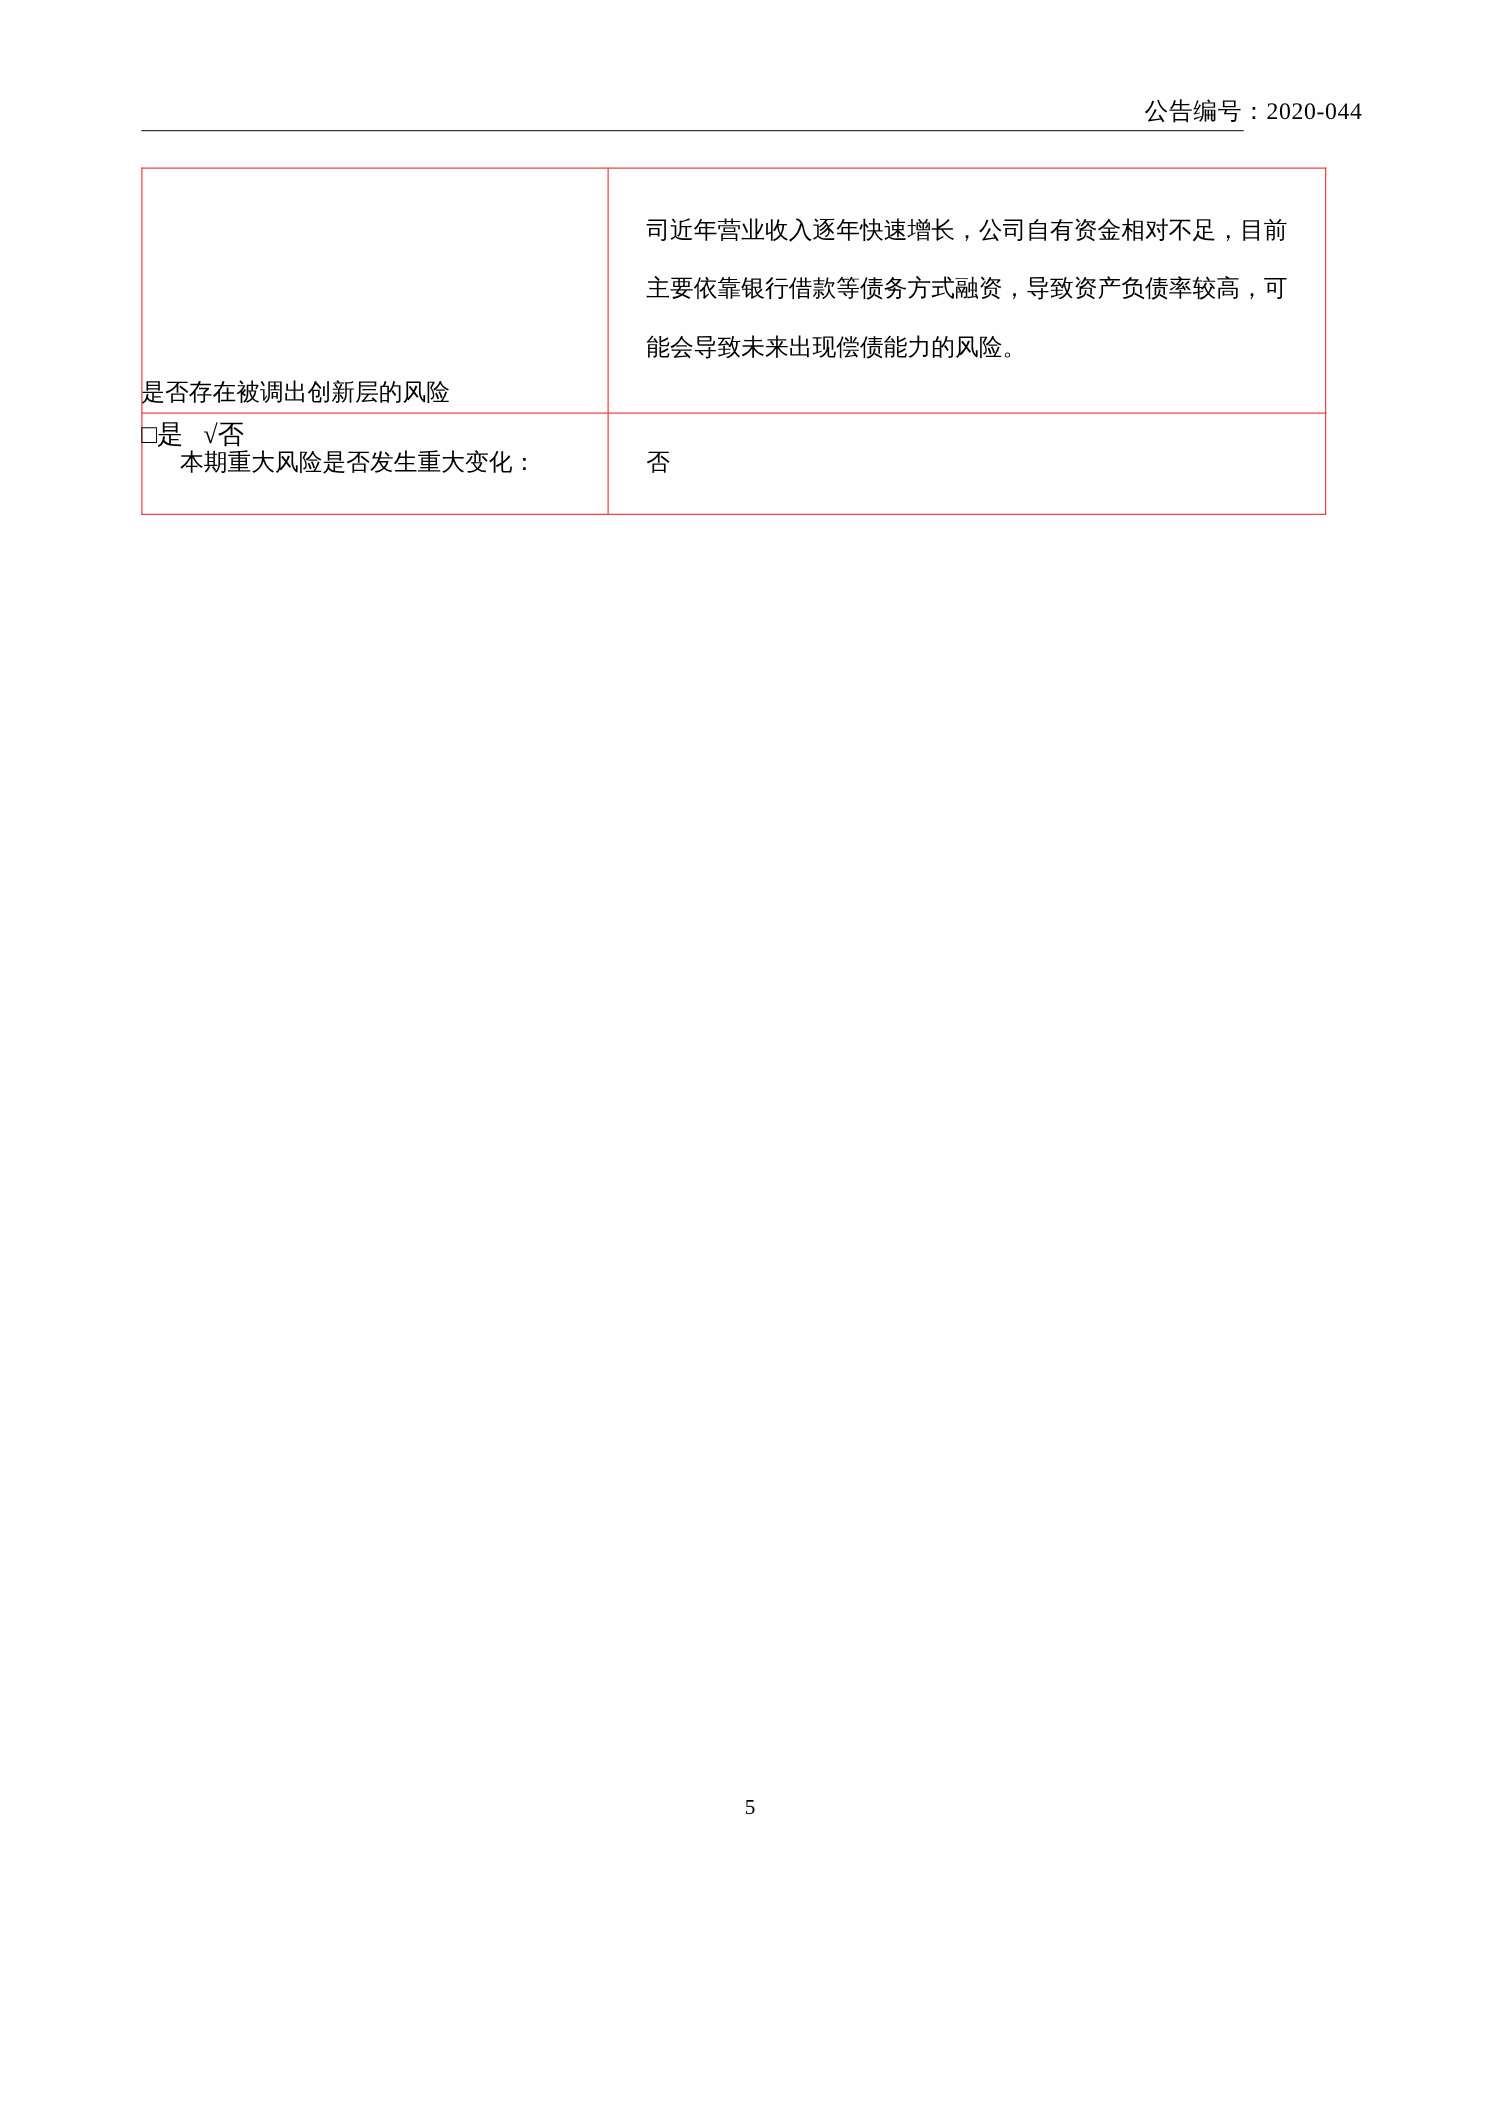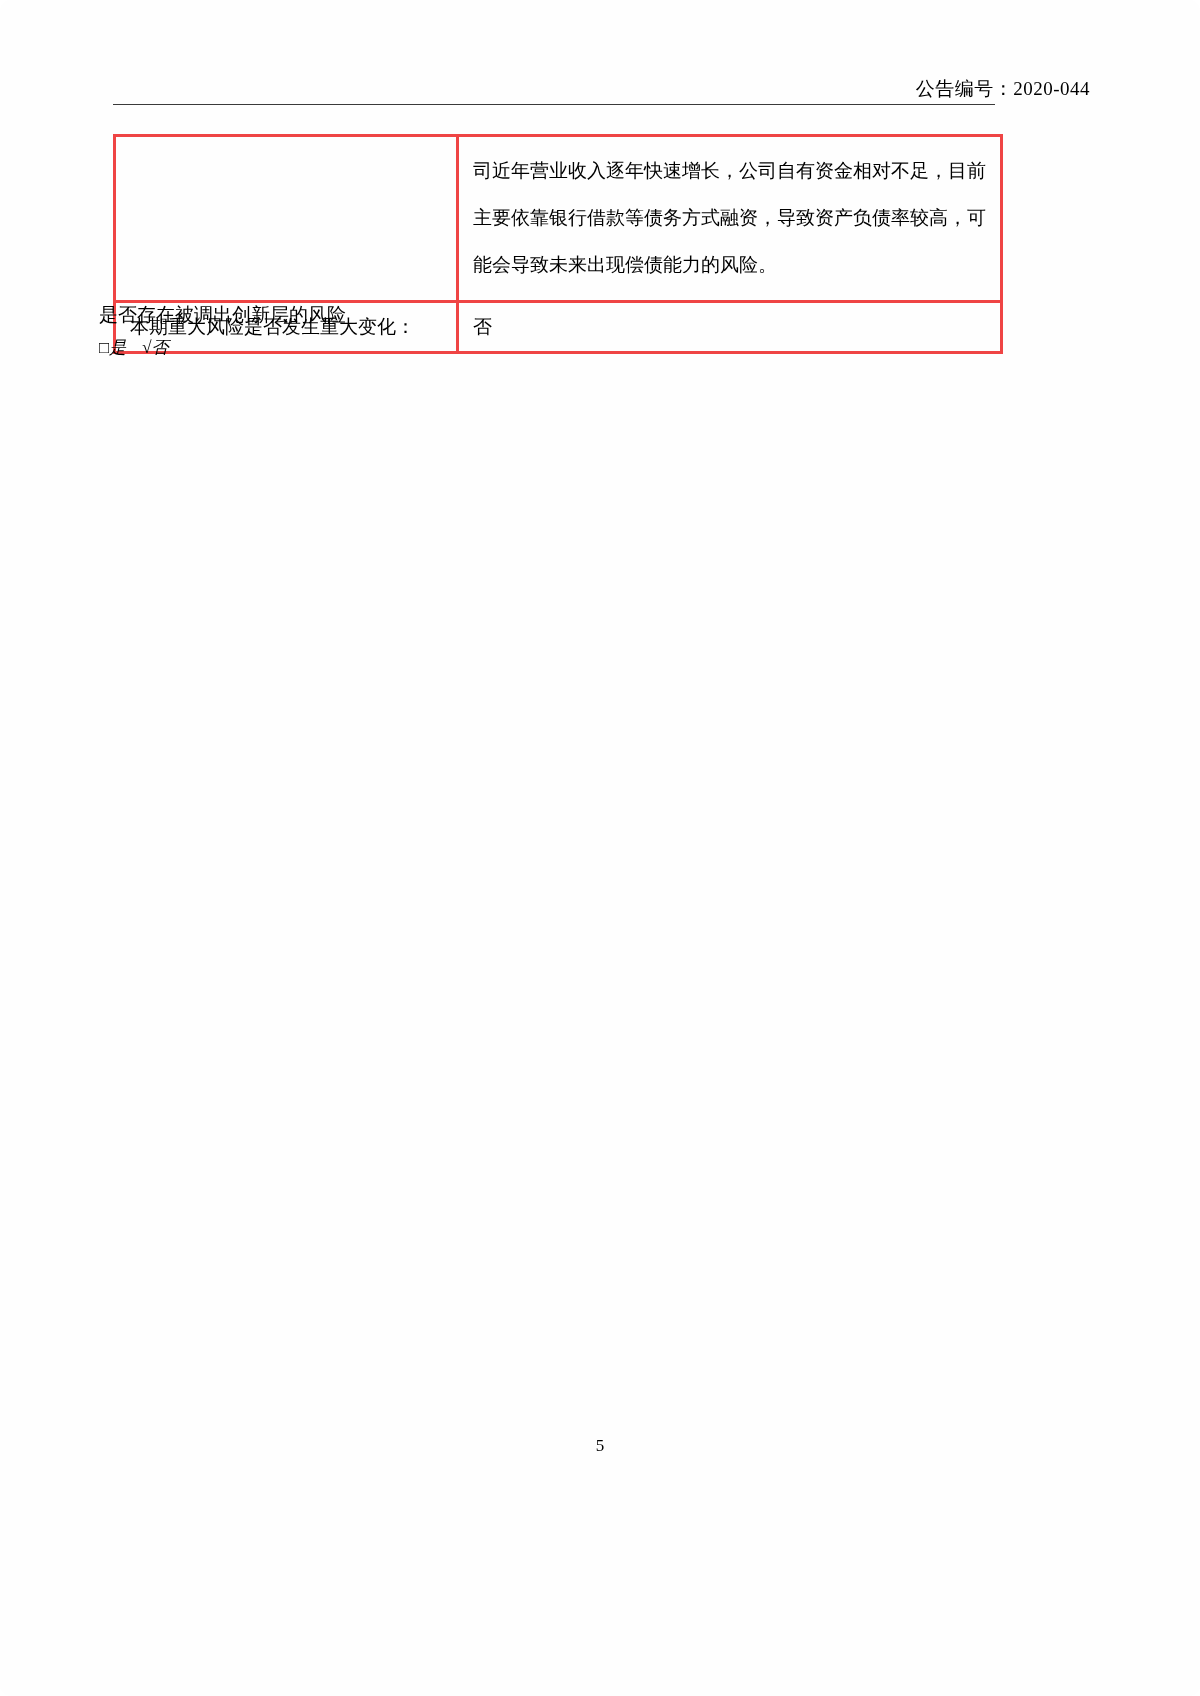--- a/index.html
+++ b/index.html
@@ -40,23 +40,23 @@
   }
   .doc-table {
     position: absolute;
     left: 113px;
     top: 134px;
     width: 882px;
     border-collapse: collapse;
     table-layout: fixed;
   }
   .doc-table td {
-    border: 3px solid #ef4444;
+    border: 1px solid #ef4444;
     vertical-align: top;
-    padding: 0;
+    padding: 16px;
   }
   .cell-left {
     width: 340px;
   }
   .cell-right {
     width: 541px;
   }
   .para {
     font-size: 19px;
     line-height: 47px;
@@ -70,34 +70,33 @@
     padding: 6px 10px 6px 14px;
     white-space: nowrap;
   }
   .row2 .value {
     font-size: 19px;
     line-height: 36px;
     padding: 6px 10px 6px 14px;
   }
   .below-table {
     position: absolute;
-    left: 99px;
+    left: 113px;
     top: 298px;
     width: 882px;
   }
   .below-line {
     font-size: 19px;
     line-height: 33px;
     white-space: nowrap;
   }
   .choice-line {
-    font-size: 17px;
+    font-size: 21px;
     line-height: 33px;
     white-space: nowrap;
-    font-style: italic;
   }
   .choice-gap {
     display: inline-block;
     width: 16px;
   }
   .page-number {
     position: absolute;
     left: 0;
     top: 1436px;
     width: 1200px;

